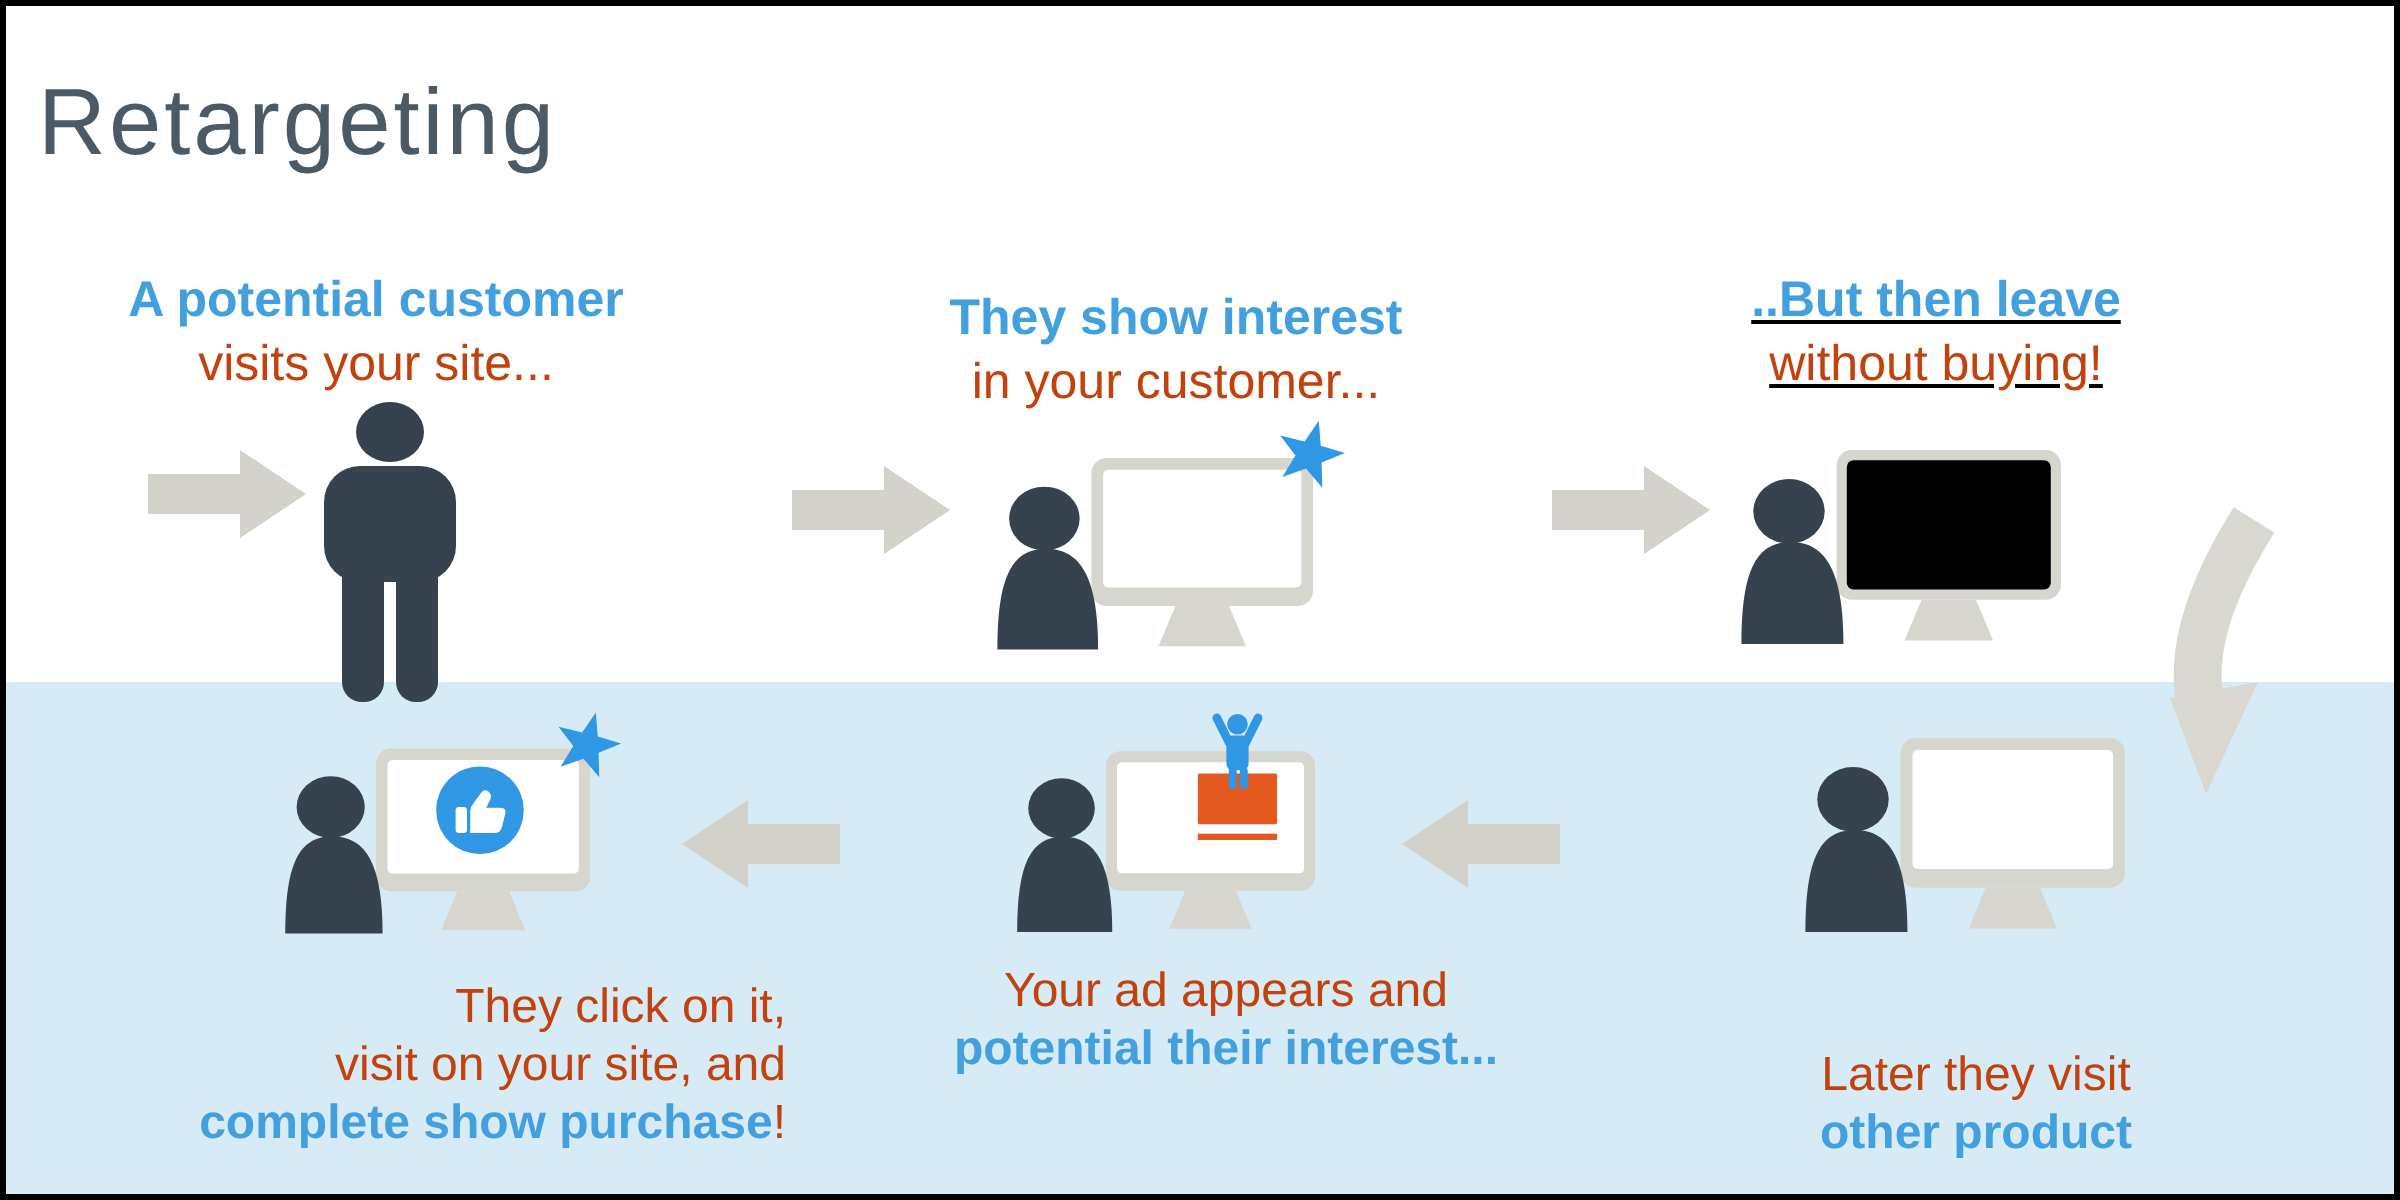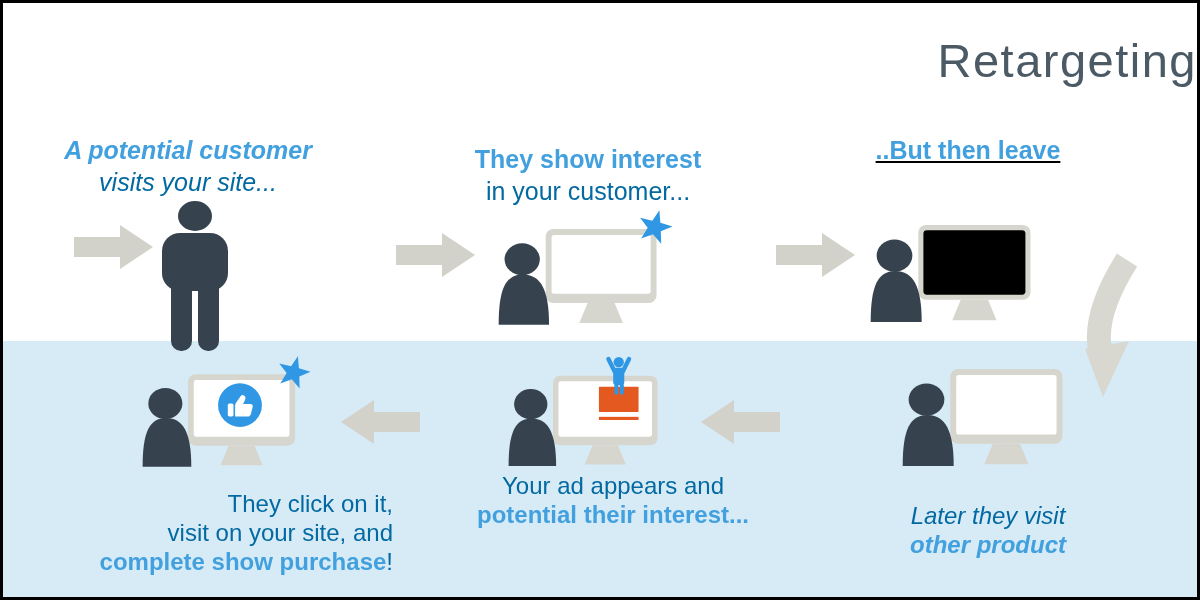--- a/index.html
+++ b/index.html
@@ -3,51 +3,52 @@
 <meta charset="utf-8">
 <style>
   html,body { margin:0; padding:0; background:#ffffff; }
   .canvas {
     position:relative; width:1200px; height:600px;
     background:#ffffff; border:3px solid #000000; box-sizing:border-box;
     overflow:hidden; font-family:"Liberation Sans", sans-serif;
   }
   .band { position:absolute; left:0; right:0; top:338px; bottom:0; background:#d7ebf7; }
   .title {
-    position:absolute; top:30px; left:16px; right:0; text-align:right;
+    position:absolute; top:30px; left:16px; right:0; text-align:left;
     font-size:47px; letter-spacing:1.5px; color:#4b5a64; font-weight:400;
   }
   .heading, .caption { position:absolute; text-align:center; }
   .heading { font-size:25px; line-height:32px; }
   .caption { font-size:24px; line-height:29px; }
   .t-blue { color:#41a0dd; font-weight:700; }
-  .t-gray { color:#0369a1; font-weight:400; }
+  .t-gray { color:#c2410c; font-weight:400; }
   .g { position:absolute; }
   svg { display:block; overflow:visible; }
   .flip { transform:scaleX(-1); }
 </style>
 </head>
 <body>
 
 <div class="canvas">
 
   <div class="band"></div>
 
   <div class="title">Retargeting</div>
 
-  <div class="heading" style="left:15px; top:131px; width:340px;font-style:italic;">
+  <div class="heading" style="left:15px; top:131px; width:340px;">
     <div class="t-blue">A potential customer</div>
     <div class="t-gray">visits your site...</div>
   </div>
   <div class="heading" style="left:420px; top:140px; width:330px;">
     <div class="t-blue">They show interest</div>
     <div class="t-gray">in your customer...</div>
   </div>
   <div class="heading" style="left:800px; top:131px; width:330px;text-decoration:underline;">
     <div class="t-blue">..But then leave</div>
+    <div class="t-gray">without buying!</div>
   </div>
 
   <div class="g" style="left:70px; top:221px;">
     <svg width="82" height="46" viewBox="0 0 80 46">
       <polygon points="0,13 46,13 46,1 79,23 46,45 46,33 0,33" fill="#d2d1ca"></polygon>
     </svg>
   </div>
 
   <div class="g" style="left:155px; top:198px;">
     <svg width="74" height="150" viewBox="0 0 74 150" fill="#36434e">
@@ -159,23 +160,23 @@
       <polygon fill="#2f97e3" points="193.4,-22.3 185.0,-9.9 170.4,-13.4 179.5,-1.6 171.7,11.2 185.8,6.2 195.5,17.6 195.1,2.6 209.0,-3.1 194.6,-7.4"></polygon>
     </svg>
   </div>
 
   <div class="caption" style="left:15px; top:486px; width:375px;text-align:right;">
     <div class="t-gray">They click on it,</div>
     <div class="t-gray">visit on your site, and</div>
     <div><span class="t-blue">complete show purchase</span><span class="t-gray">!</span></div>
   </div>
 
-  <div class="caption" style="left:420px; top:468px; width:380px;">
+  <div class="caption" style="left:420px; top:478px; width:380px;">
     <div class="t-gray">Your ad appears and</div>
     <div class="t-blue">potential their interest...</div>
   </div>
 
-  <div class="caption" style="left:820px; top:498px; width:330px;font-style:italic;">
+  <div class="caption" style="left:820px; top:520px; width:330px;">
     <div class="t-gray">Later they visit</div>
     <div class="t-blue">other product</div>
   </div>
 
 </div>
 
 </body></html>

